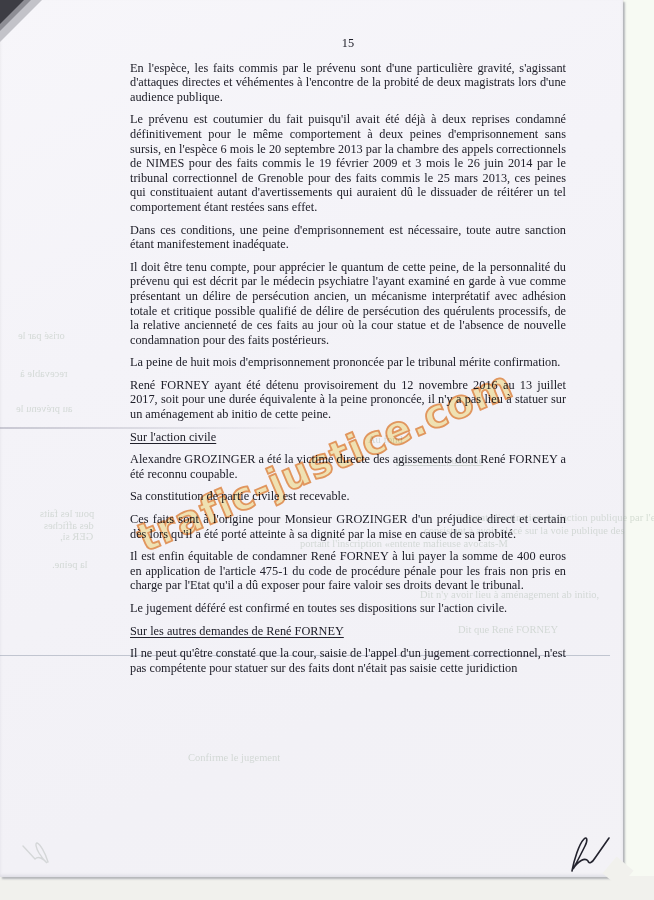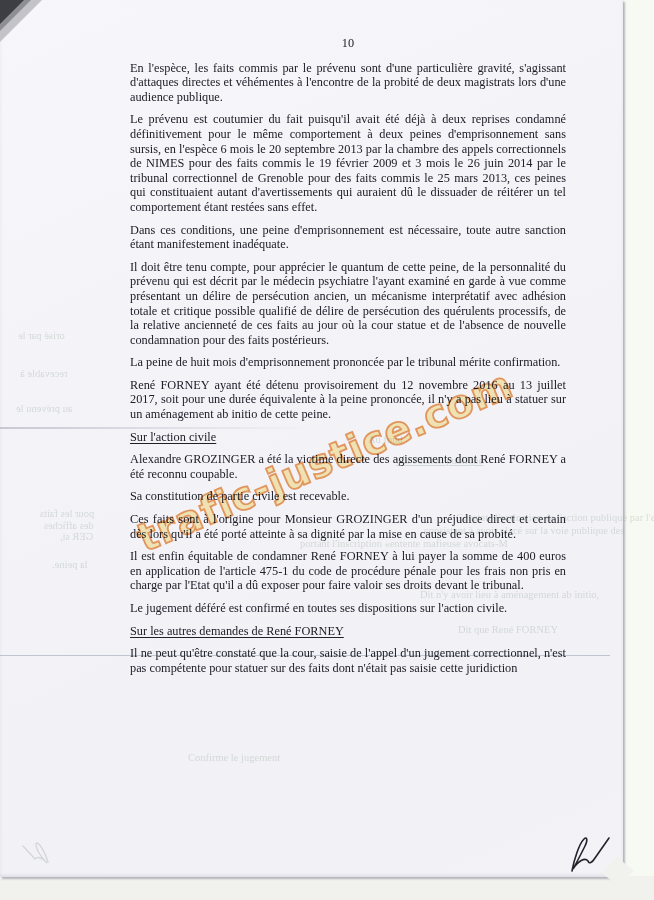--- a/index.html
+++ b/index.html
@@ -96,21 +96,21 @@
   <div class="ghost" style="left:424px;top:525px;">consistant à avoir placé sur la voie publique des</div>
   <div class="ghost" style="left:300px;top:538px;">portant l'inscription «entente mafieuse avocats-M</div>
   <div class="ghost" style="left:420px;top:589px;">Dit n'y avoir lieu à aménagement ab initio,</div>
   <div class="ghost" style="left:458px;top:624px;">Dit que René FORNEY</div>
   <div class="ghost" style="left:188px;top:752px;">Confirme le jugement</div>
 
   <div class="crease"></div>
   <div class="artifact-line"></div>
 
   <div class="content">
-    <div class="blk pagenum">10</div>
+    <div class="blk pagenum">15</div>
     <div class="blk">En l'espèce, les faits commis par le prévenu sont d'une particulière gravité, s'agissant d'attaques directes et véhémentes à l'encontre de la probité de deux magistrats lors d'une audience publique.</div>
     <div class="blk">Le prévenu est coutumier du fait puisqu'il avait été déjà à deux reprises condamné définitivement  pour le même comportement à deux peines d'emprisonnement sans sursis, en l'espèce 6 mois le 20 septembre 2013 par la chambre des appels correctionnels de NIMES pour des faits commis le 19 février 2009 et 3 mois le 26 juin 2014 par le tribunal correctionnel de Grenoble pour des faits commis le 25 mars 2013, ces peines qui constituaient autant d'avertissements qui auraient dû le dissuader de réitérer un tel comportement étant restées sans effet.</div>
     <div class="blk">Dans ces conditions, une peine d'emprisonnement est nécessaire, toute autre sanction étant manifestement inadéquate.</div>
     <div class="blk">Il doit être tenu compte, pour apprécier le quantum de cette peine, de la personnalité du prévenu qui est décrit par le médecin psychiatre l'ayant examiné en garde à vue comme présentant un délire de persécution ancien, un mécanisme interprétatif avec adhésion totale et critique possible qualifié de délire de persécution des quérulents processifs, de la relative ancienneté de ces faits au jour où la cour statue et de l'absence de nouvelle condamnation pour des faits postérieurs.</div>
     <div class="blk">La peine de huit mois d'emprisonnement prononcée par le tribunal mérite confirmation.</div>
     <div class="blk">René FORNEY ayant été détenu provisoirement du 12 novembre 2016 au 13 juillet 2017, soit pour une durée équivalente à la peine prononcée, il n'y a pas lieu à statuer sur un aménagement ab initio de cette peine.</div>
     <div class="blk heading"><span>Sur l'action civile</span></div>
     <div class="blk">Alexandre GROZINGER a été la victime directe des agissements dont René FORNEY a été reconnu coupable.</div>
     <div class="blk">Sa constitution de partie civile est recevable.</div>
     <div class="blk">Ces faits sont à l'origine pour Monsieur GROZINGER d'un préjudice direct et certain dès lors qu'il a été porté atteinte à sa dignité par la mise en cause de sa probité.</div>

